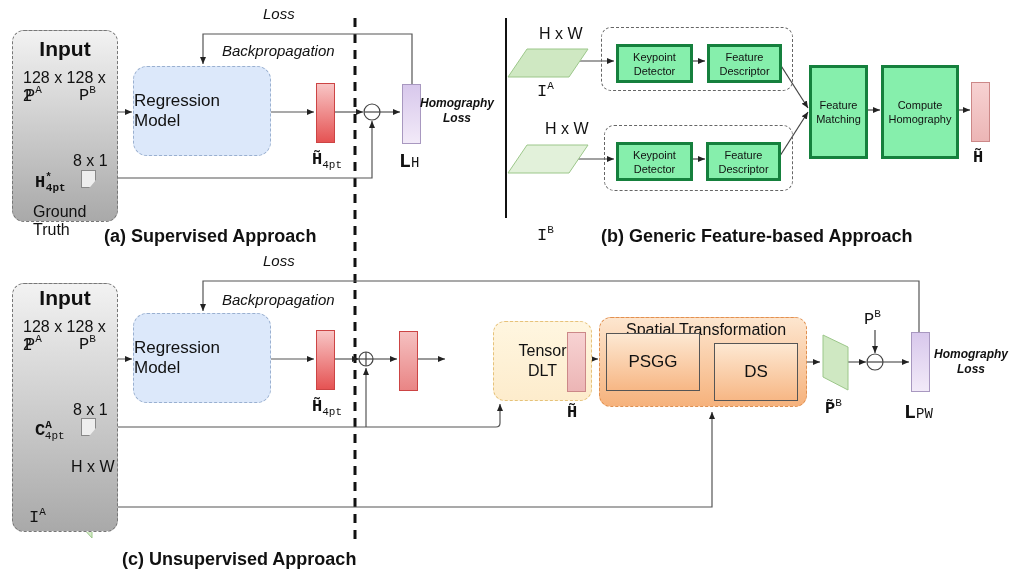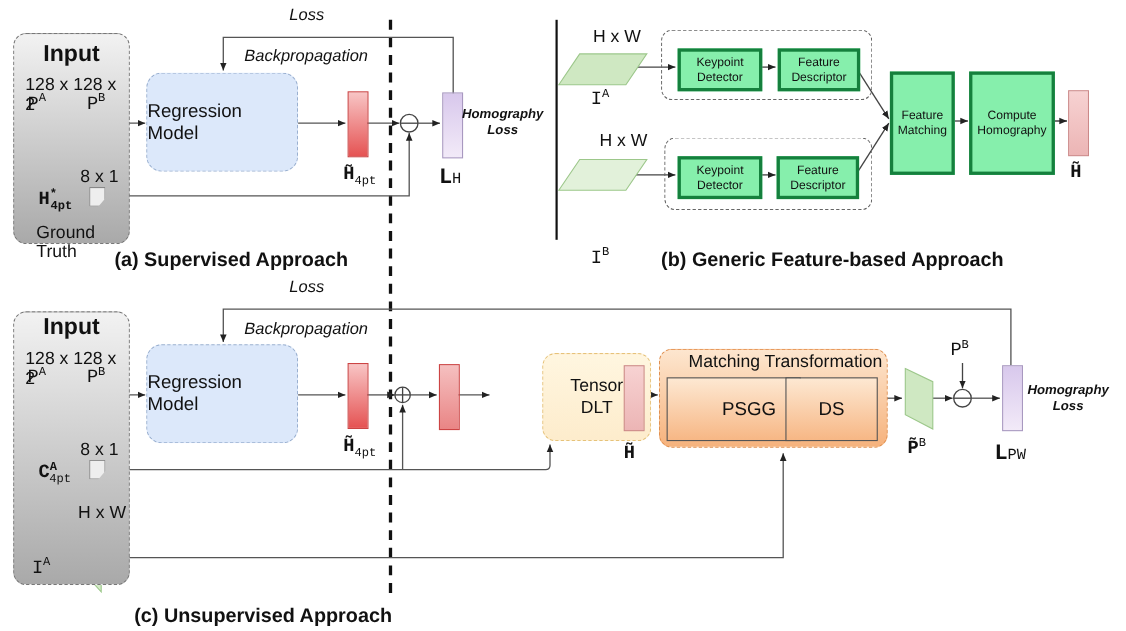--- a/index.html
+++ b/index.html
@@ -195,22 +195,22 @@
 <div class="tdlt" style="left:446px;top:321px;width:97px;height:78px;">
     <div>
       <div>Tensor</div>
       <div>DLT</div>
     </div>
   </div>
 <div class="pinkbar" style="left:567px;top:332px;"></div>
 <div class="abs serif" style="left:567px;top:403px;font-weight:bold;">H̃</div>
 
 <div class="stbox" style="left:599px;top:317px;width:206px;height:88px;">
-  <div class="abs" style="left:26px;top:3px;font-size:16px;">Matching Transformation</div>
-  <div class="stinner" style="left:6px;top:25px;width:92px;height:56px;padding-left:28px;">PSGG</div>
+  <div class="abs" style="left:26px;top:3px;font-size:16px;">Spatial Transformation</div>
+  <div class="stinner" style="left:6px;top:15px;width:92px;height:56px;">PSGG</div>
   <div class="stinner" style="left:114px;top:25px;width:82px;height:56px;">DS</div>
 </div>
 
 <div class="abs serif" style="left:825px;top:397px;font-weight:bold;"><span>P̃</span><sup style="font-weight:normal;">B</sup></div>
 <div class="abs serif" style="left:864px;top:308px;"><span>P</span><sup>B</sup></div>
 <div class="purplebar" style="left:911px;top:332px;"></div>
 <div class="abs serif" style="left:904px;top:401px;font-weight:bold;font-size:20px;"><span>L</span><span style="font-size:14px;font-weight:normal;">PW</span></div>
 <div class="abs bold-italic" style="left:934px;top:347px;">
   <div>Homography</div>
   <div>Loss</div>

